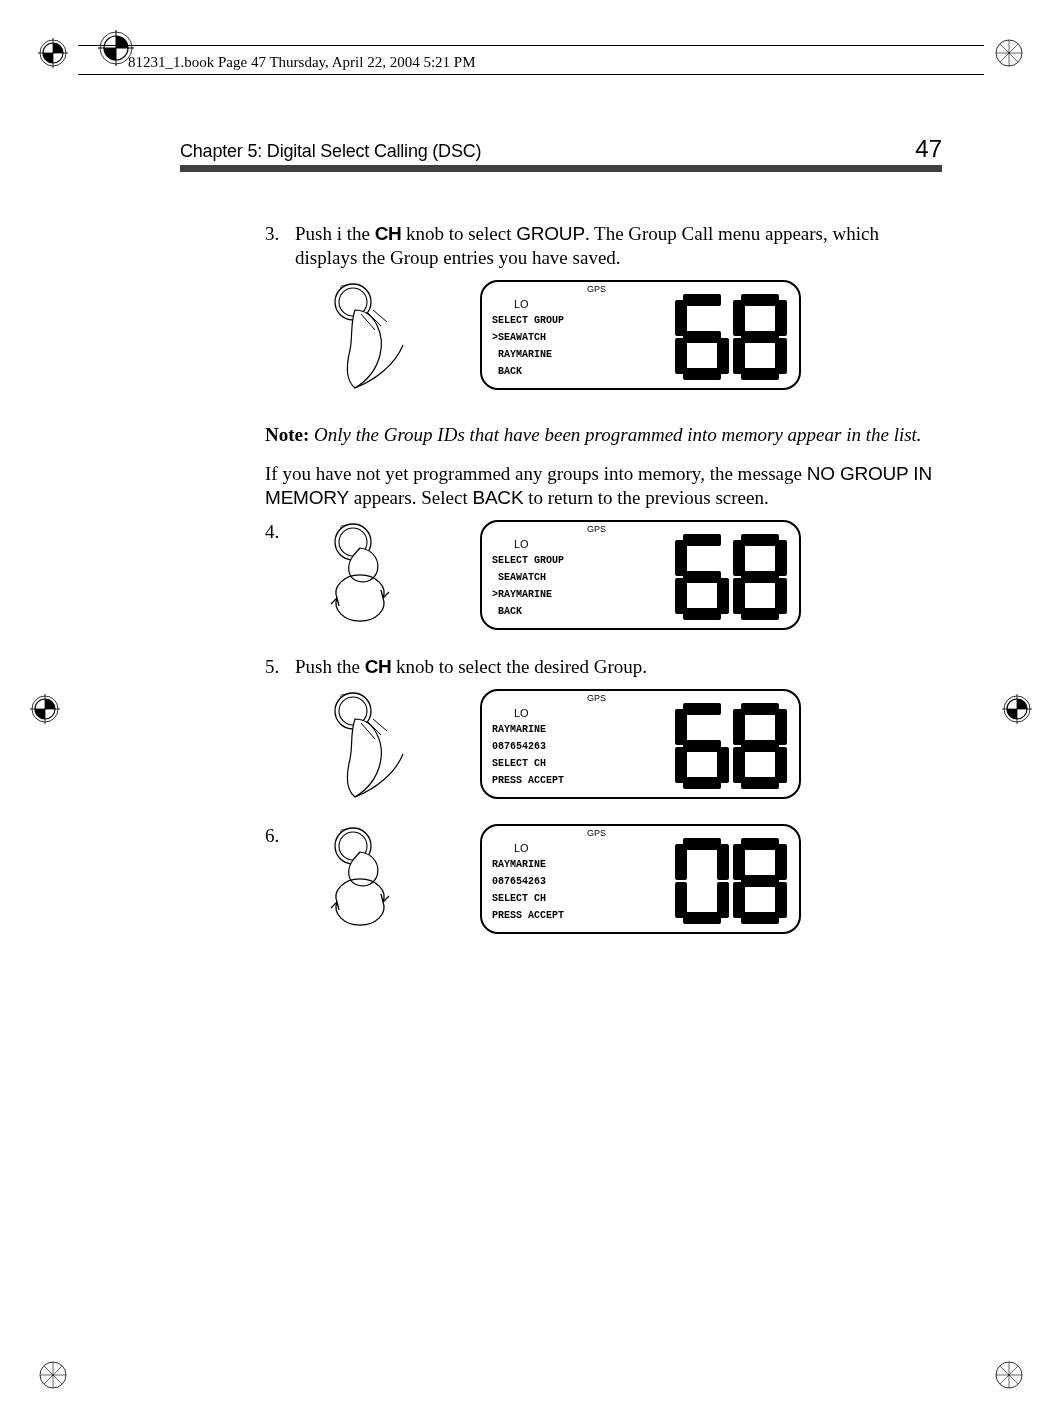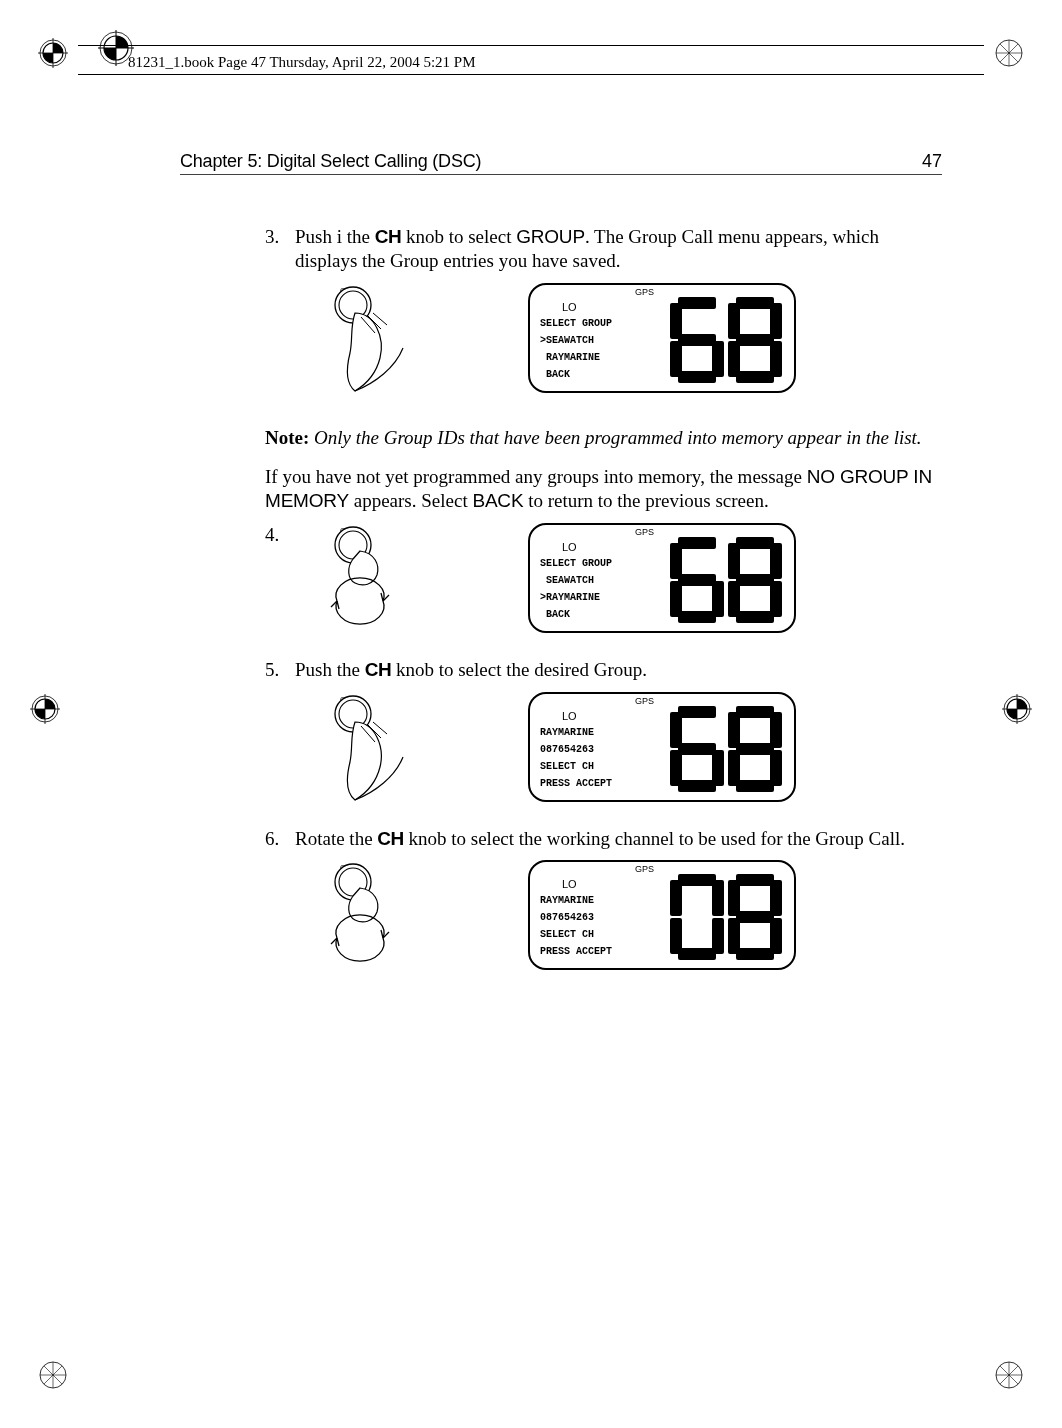--- a/index.html
+++ b/index.html
@@ -56,27 +56,27 @@
   .page {
     position: absolute;
     top: 135px;
     left: 180px;
     right: 120px;
   }
   .running-head {
     display: flex;
     justify-content: space-between;
     align-items: baseline;
-    border-bottom: 1px solid #404040;
+    border-bottom: 7px solid #404040;
     padding-bottom: 2px;
     font-family: Arial, Helvetica, sans-serif;
     font-size: 18px;
   }
   .running-head .chap { letter-spacing: -0.2px; }
-  .running-head .pnum { font-size: 18px; margin-top: 16px; }
+  .running-head .pnum { font-size: 24px; }
 
   .content {
     margin-top: 50px;
     margin-left: 85px;
     font-size: 19px;
     line-height: 1.25;
   }
   .content ol { list-style: none; }
   .content li { margin-bottom: 8px; position: relative; padding-left: 30px; }
   .content li .num {
@@ -97,30 +97,29 @@
     align-items: flex-start;
     gap: 45px;
     margin: 10px 0 20px 30px;
   }
   .knob-press, .knob-rotate {
     width: 110px;
     height: 115px;
     position: relative;
   }
   .lcd {
-    width: 268px;
+    width: 321px;
     height: 110px;
     border: 2.5px solid #000;
     border-radius: 18px;
     position: relative;
     font-family: "Courier New", monospace;
     font-weight: bold;
     padding: 6px 2px 6px 12px;
     letter-spacing: 0px;
-    margin-left: 48px;
   }
   .lcd .gps {
     position: absolute;
     top: 2px;
     left: 105px;
     font-family: Arial, sans-serif;
     font-size: 9px;
     font-weight: normal;
     letter-spacing: 0;
   }
@@ -343,23 +342,20 @@
 <span>PRESS ACCEPT</span></div>
             <div class="bignum">
               <span class="seg-digit"><span class="seg-top"></span><span class="seg-mid"></span><span class="seg-bot"></span><span class="seg-tl"></span><span class="seg-bl"></span><span class="seg-br"></span></span><span class="seg-digit"><span class="seg-top"></span><span class="seg-mid"></span><span class="seg-bot"></span><span class="seg-tl"></span><span class="seg-tr"></span><span class="seg-bl"></span><span class="seg-br"></span></span>
             </div>
           </div>
         </div>
       </li>
 
       <li>
         <span class="num">6.</span>
-        <span>
-          <span>Rotate the </span><span class="bold-sans">CH</span><span> knob to select the working channel to be used for the Group Call.</span>
-        </span>
         <div class="fig-row">
           <div class="knob-rotate">
             <svg viewBox="0 0 110 115">
               <text x="15" y="10" font-size="8" font-family="Arial">CH</text>
               <circle cx="28" cy="22" r="18" fill="#fff" stroke="#000" stroke-width="1.3"></circle>
               <circle cx="28" cy="22" r="14" fill="#fff" stroke="#000" stroke-width="1.1"></circle>
               <path d="M35 28 C 50 30, 55 42, 52 52 C 48 62, 38 64, 30 60 C 22 56, 22 44, 28 36 Z" fill="#fff" stroke="#000" stroke-width="1.2"></path>
               <path d="M12 78 A 24 18 0 1 0 58 78" fill="none" stroke="#000" stroke-width="1.3"></path>
               <path d="M58 78 l6 -6 M58 78 l-2 -8" stroke="#000" stroke-width="1.3"></path>
               <path d="M12 78 l-6 6 M12 78 l2 8" stroke="#000" stroke-width="1.3"></path>

